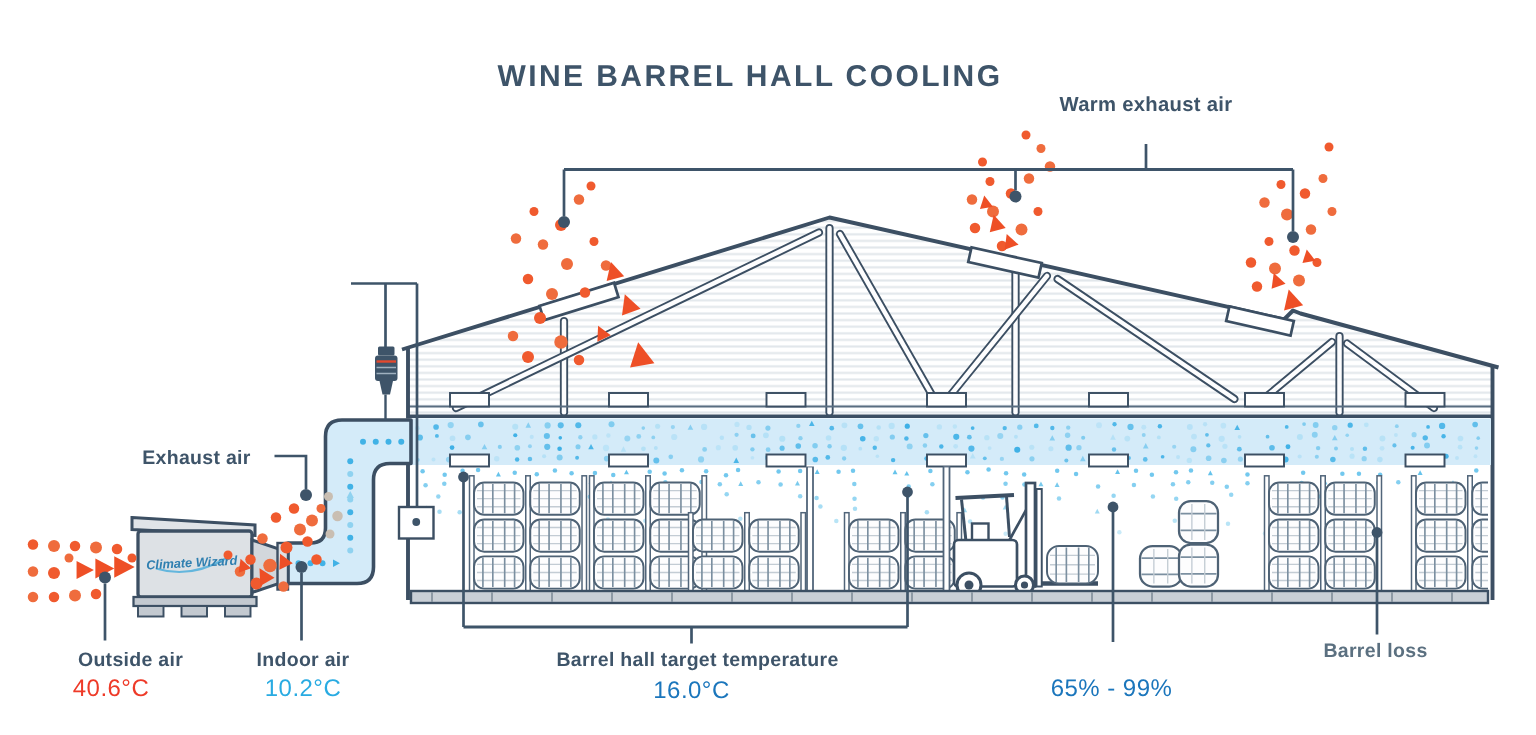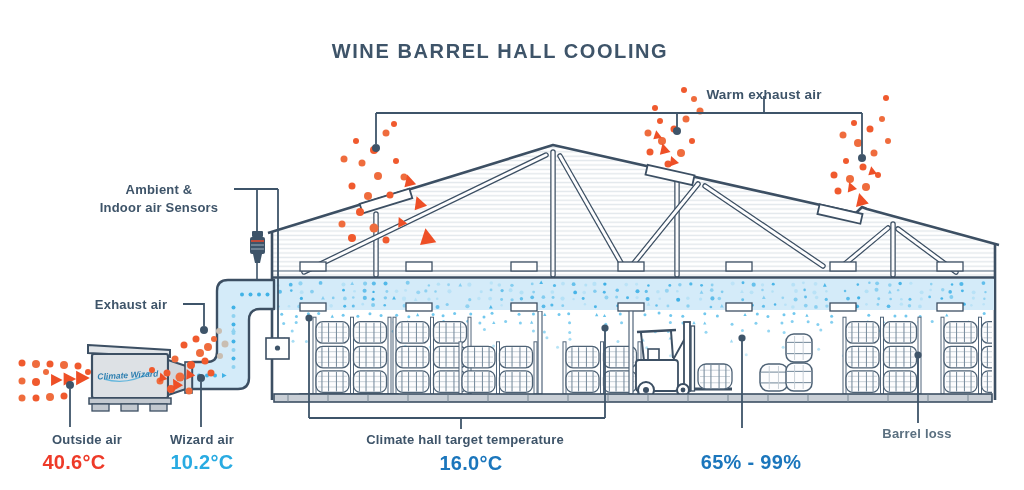--- a/index.html
+++ b/index.html
@@ -2,24 +2,24 @@
 <html style="--slate: #3e5469; --line: #3c4f63; --orange: #f0562c; --red: #ee3a28; --cyan: #29abe2; --blue: #1b76bc; --band_blue: #d4ebf9; --muted: #5b7080;"><head>
 <meta charset="utf-8">
 <style>
   html,body{margin:0;padding:0;background:#fff;}
   .stage{position:relative;width:1024px;height:490px;background:#fff;overflow:hidden;
          font-family:"Liberation Sans",sans-serif;}
   .stage svg{position:absolute;left:0;top:0;}
   .lbl{position:absolute;transform:translateX(-50%);text-align:center;white-space:nowrap;
        font-weight:bold;font-size:13px;color:var(--slate,#3e5469);letter-spacing:.2px;line-height:1.35;}
   .title{font-size:20px;font-weight:800;letter-spacing:1.6px;color:var(--slate,#3e5469);}
-  .val{font-size:20px;font-weight:bold;letter-spacing:.3px;}
+  .val{font-size:16px;font-weight:normal;letter-spacing:.3px;}
   .red{color:var(--red,#ee3a28);}
   .cyan{color:var(--cyan,#29abe2);}
-  .blue{color:var(--blue,#1b76bc);margin-left:10px;}
+  .blue{color:var(--blue,#1b76bc);}
   .muted{color:var(--muted,#5b7080);}
 </style>
 </head>
 <body>
 
 <div class="stage">
 
 <svg width="1024" height="490" viewBox="0 0 1024 490">
   <defs>
     <pattern id="clad" patternUnits="userSpaceOnUse" width="8" height="4.4">
@@ -1009,30 +1009,26 @@
 
     <circle cx="742" cy="338" r="3.6" stroke="none"></circle>
         <line x1="742" y1="341" x2="742" y2="428"></line>
 
     <circle cx="918" cy="355" r="3.6" stroke="none"></circle>
         <line x1="918" y1="358" x2="918" y2="423"></line>
   </g>
 </svg>
 
 <div class="lbl title" style="left:500px;top:18px;margin-top:20px;">WINE BARREL HALL COOLING</div>
-<div class="lbl" style="left:764px;top:86px;font-size:13.5px;">Warm exhaust air</div>
-<div class="lbl" style="left:159px;top:181px;">
-  <span>Ambient &amp;</span><br>
-  <span>Indoor air Sensors</span>
-</div>
+<div class="lbl" style="left:764px;top:61px;font-size:13.5px;">Warm exhaust air</div>
 <div class="lbl" style="left:131px;top:296px;text-align:right;">Exhaust air</div>
 <div class="lbl" style="left:71px;top:431px;margin-left:16px;">Outside air</div>
 <div class="lbl val red" style="left:74px;top:449px;">40.6°C</div>
-<div class="lbl" style="left:202px;top:431px;">Wizard air</div>
+<div class="lbl" style="left:202px;top:431px;">Indoor air</div>
 <div class="lbl val cyan" style="left:202px;top:449px;">10.2°C</div>
-<div class="lbl" style="left:465px;top:431px;">Climate hall target temperature</div>
+<div class="lbl" style="left:465px;top:431px;">Barrel hall target temperature</div>
 <div class="lbl val blue" style="left:461px;top:450px;">16.0°C</div>
 <div class="lbl val blue" style="left:741px;top:449px;">65% - 99%</div>
 <div class="lbl muted" style="left:917px;top:425px;">
   <span>Barrel loss</span><br>
 </div>
 
 </div>
 
 </body></html>

